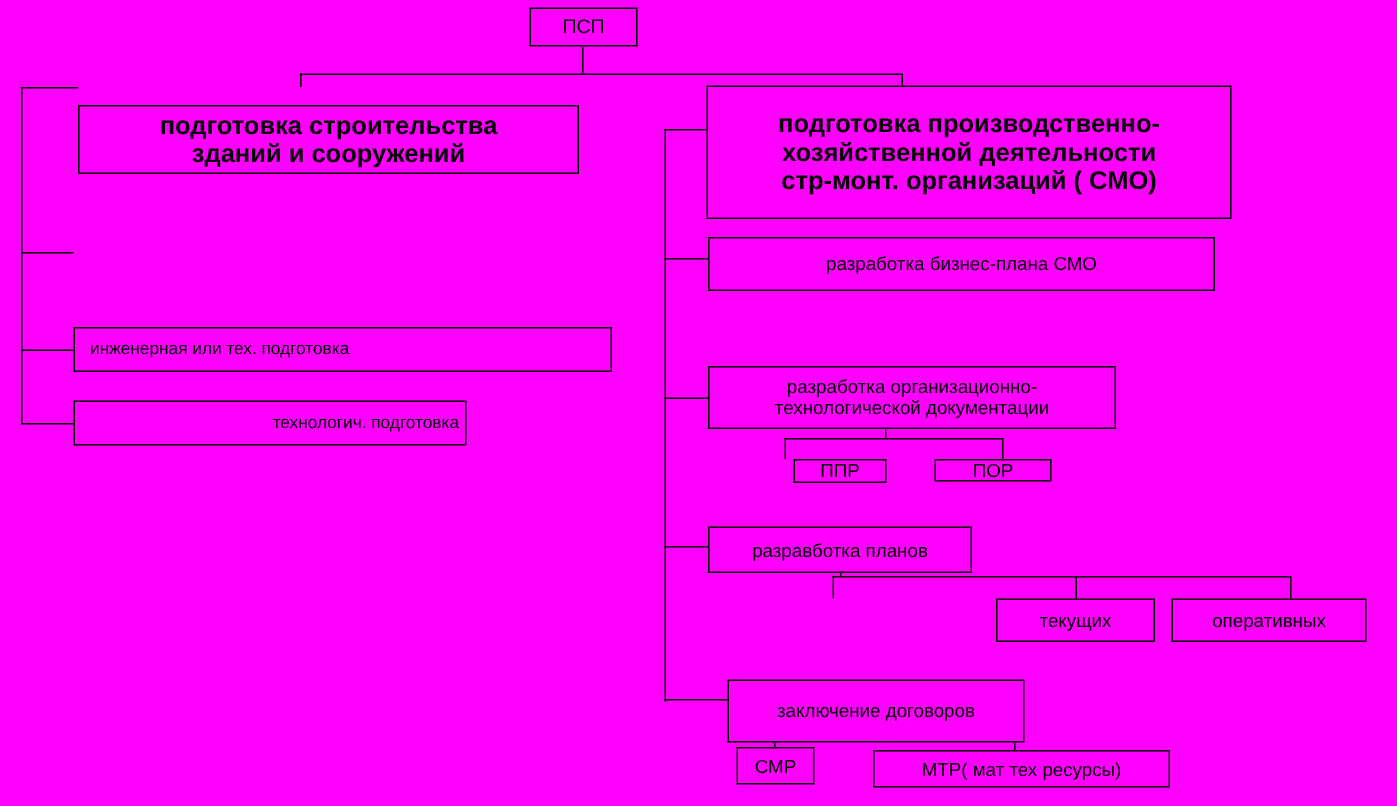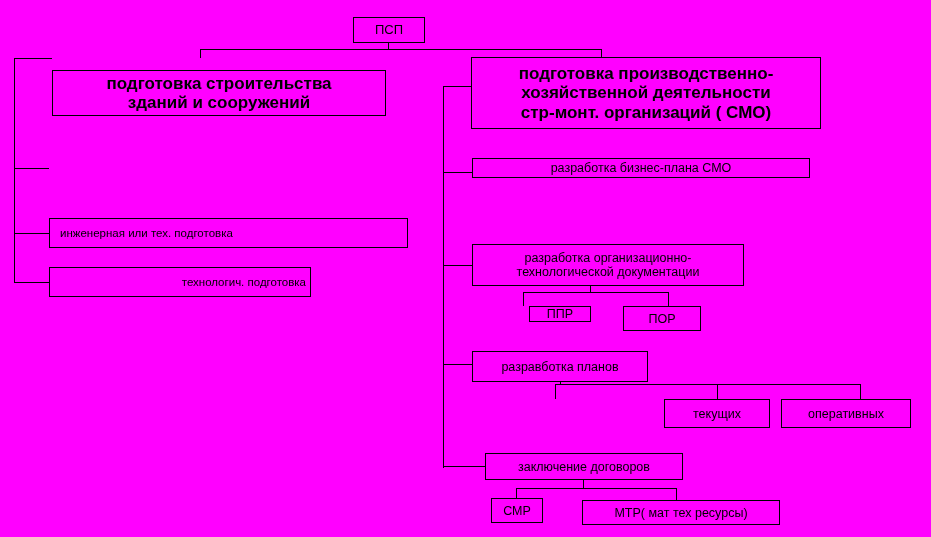--- a/index.html
+++ b/index.html
@@ -31,21 +31,21 @@
     line-height: 1.12;
     z-index: 3;
   }
   .node span {
     display: block;
     width: 100%;
     padding: 0 4px;
     white-space: pre-line;
   }
   
-  .n-root   { font-size: 13px; margin-top: 12px; }
+  .n-root   { font-size: 13px; }
   .n-major  { font-size: 17px; font-weight: bold; }
   .n-mid    { font-size: 12.5px; }
   .n-small  { font-size: 11.5px; }
 
   .line {
     position: absolute;
     background: #000000;
     z-index: 1;
   }
   .h { height: 1px; }
@@ -93,66 +93,66 @@
 
   <div class="node n-root" style="left:353px; top:5px; width:72px; height:26px;">
     <span>ПСП</span>
   </div>
 
   <div class="node n-major" style="left:52px; top:57px; width:334px; height:46px;margin-top:13px;">
     <span>подготовка строительства
 зданий и сооружений</span>
   </div>
 
-  <div class="node n-major" style="left:471px; top:57px; width:350px; height:72px;">
+  <div class="node n-major" style="left:471px; top:57px; width:350px; height:89px;">
     <span>подготовка производственно-
 хозяйственной деятельности
 стр-монт. организаций (  СМО)</span>
   </div>
 
 
   <div class="node n-small" style="left:49px; top:218px; width:359px; height:30px;">
     <span style="text-align:left; padding-left:10px;">инженерная или тех. подготовка</span>
   </div>
 
   <div class="node n-small" style="left:49px; top:267px; width:262px; height:30px;">
     <span style="text-align:right; padding-left:10px;">технологич. подготовка</span>
   </div>
 
-  <div class="node n-mid" style="left:472px; top:158px; width:338px; height:20px;">
+  <div class="node n-mid" style="left:472px; top:158px; width:338px; height:36px;">
     <span>разработка бизнес-плана СМО</span>
   </div>
 
   <div class="node n-mid" style="left:472px; top:244px; width:272px; height:42px;">
     <span>разработка организационно-
 технологической документации</span>
   </div>
 
   <div class="node n-mid" style="left:529px; top:306px; width:62px; height:16px;">
     <span>ППР</span>
   </div>
 
-  <div class="node n-mid" style="left:623px; top:306px; width:78px; height:25px;">
+  <div class="node n-mid" style="left:623px; top:306px; width:78px; height:15px;">
     <span>ПОР</span>
   </div>
 
   <div class="node n-mid" style="left:472px; top:351px; width:176px; height:31px;">
     <span>разравботка планов</span>
   </div>
 
 
   <div class="node n-mid" style="left:664px; top:399px; width:106px; height:29px;">
     <span>текущих</span>
   </div>
 
   <div class="node n-mid" style="left:781px; top:399px; width:130px; height:29px;">
     <span>оперативных</span>
   </div>
 
-  <div class="node n-mid" style="left:485px; top:453px; width:198px; height:27px;">
+  <div class="node n-mid" style="left:485px; top:453px; width:198px; height:42px;">
     <span>заключение договоров</span>
   </div>
 
   <div class="node n-mid" style="left:491px; top:498px; width:52px; height:25px;">
     <span>СМР</span>
   </div>
 
   <div class="node n-mid" style="left:582px; top:500px; width:198px; height:25px;">
     <span>МТР(  мат тех ресурсы)</span>
   </div>

